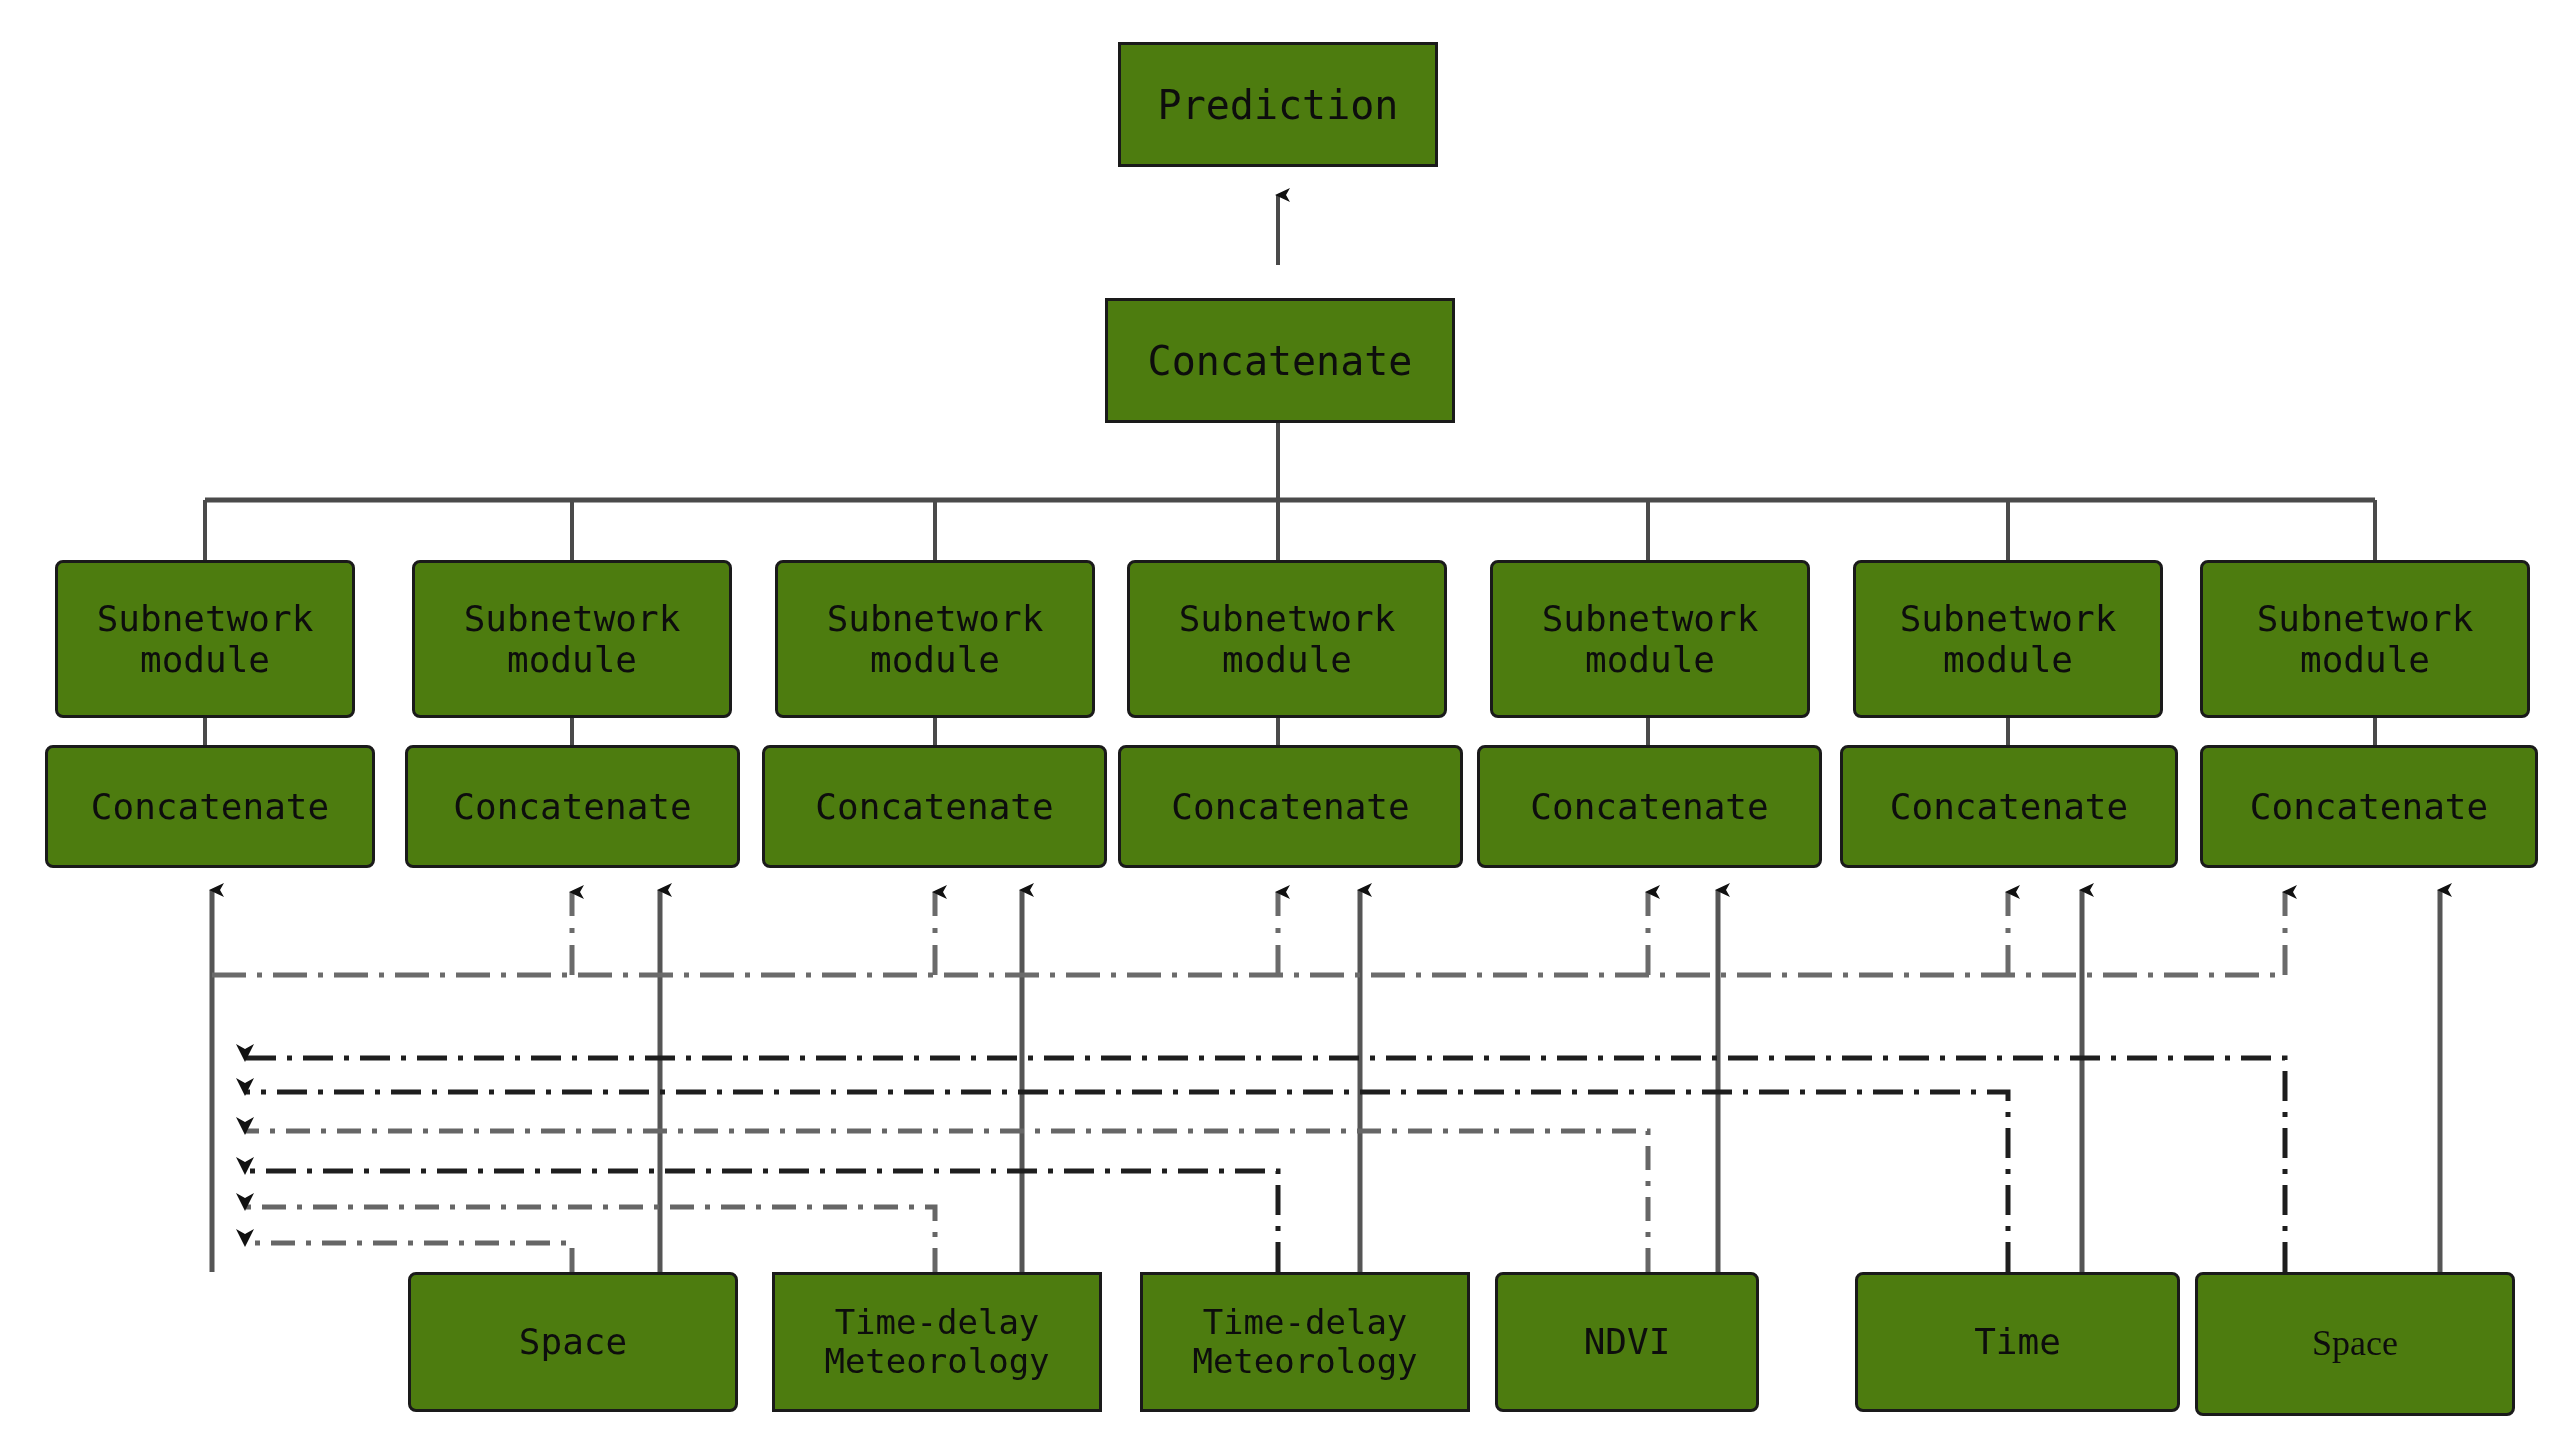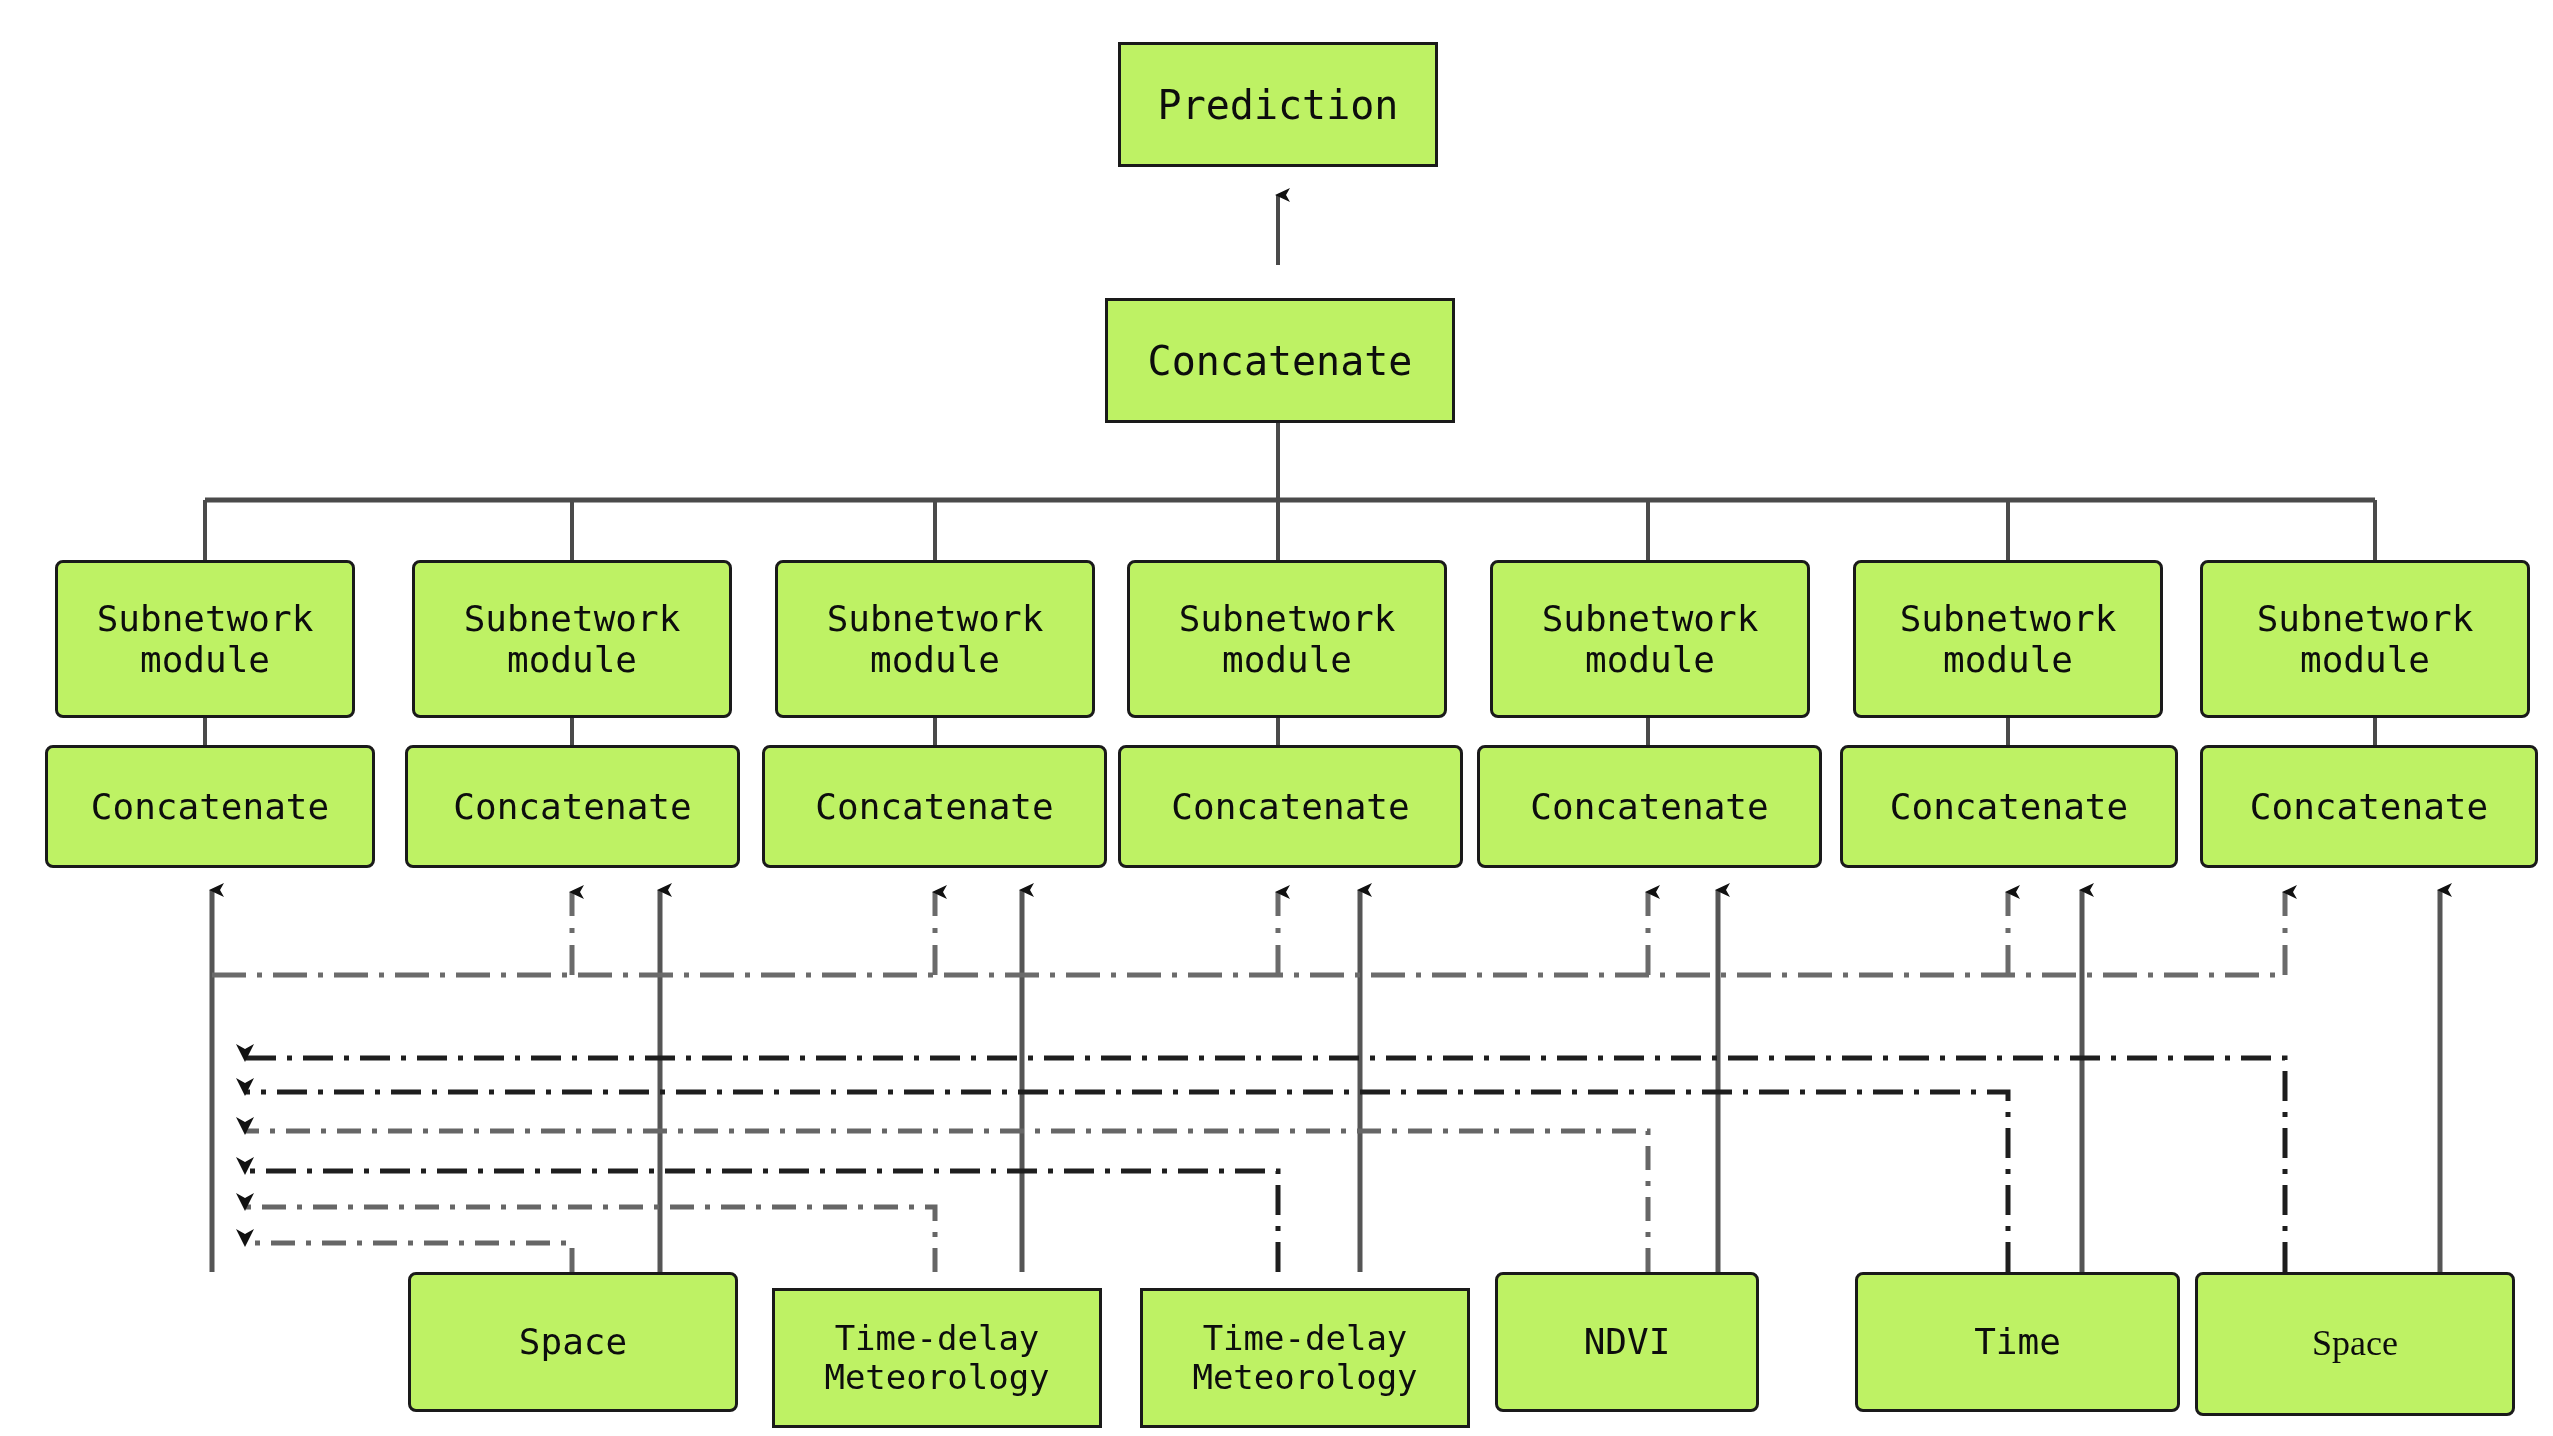--- a/index.html
+++ b/index.html
@@ -21,38 +21,38 @@
     position: absolute;
     left: 0;
     top: 0;
     width: 2553px;
     height: 1436px;
     pointer-events: none;
   }
   .node-box {
     position: absolute;
     box-sizing: border-box;
-    background: #bef264;
+    background: #4d7c0f;
     border: 3px solid #1a1a1a;
     display: flex;
     align-items: center;
     justify-content: center;
     text-align: center;
     color: #0d0d0d;
     line-height: 1.15;
     z-index: 5;
   }
   .node-box .lbl {
     display: block;
     white-space: pre-line;
     padding: 0 4px;
   }
   .sz-lg { font-size: 40px; }
   .sz-md { font-size: 36px; border-radius: 8px; }
-  .sz-sm { font-size: 34px; margin-top: 16px; }
+  .sz-sm { font-size: 34px; }
 </style>
 </head>
 <body>
 
 <div id="diagram-root">
 
   <svg id="wires" viewBox="0 0 2553 1436" xmlns="http://www.w3.org/2000/svg">
     <defs>
       <marker id="arrUp" markerWidth="16" markerHeight="16" refX="8" refY="3" orient="auto" markerUnits="userSpaceOnUse">
         <path d="M8,0 L15,15 L8,11 L1,15 Z" fill="#111111"></path>

